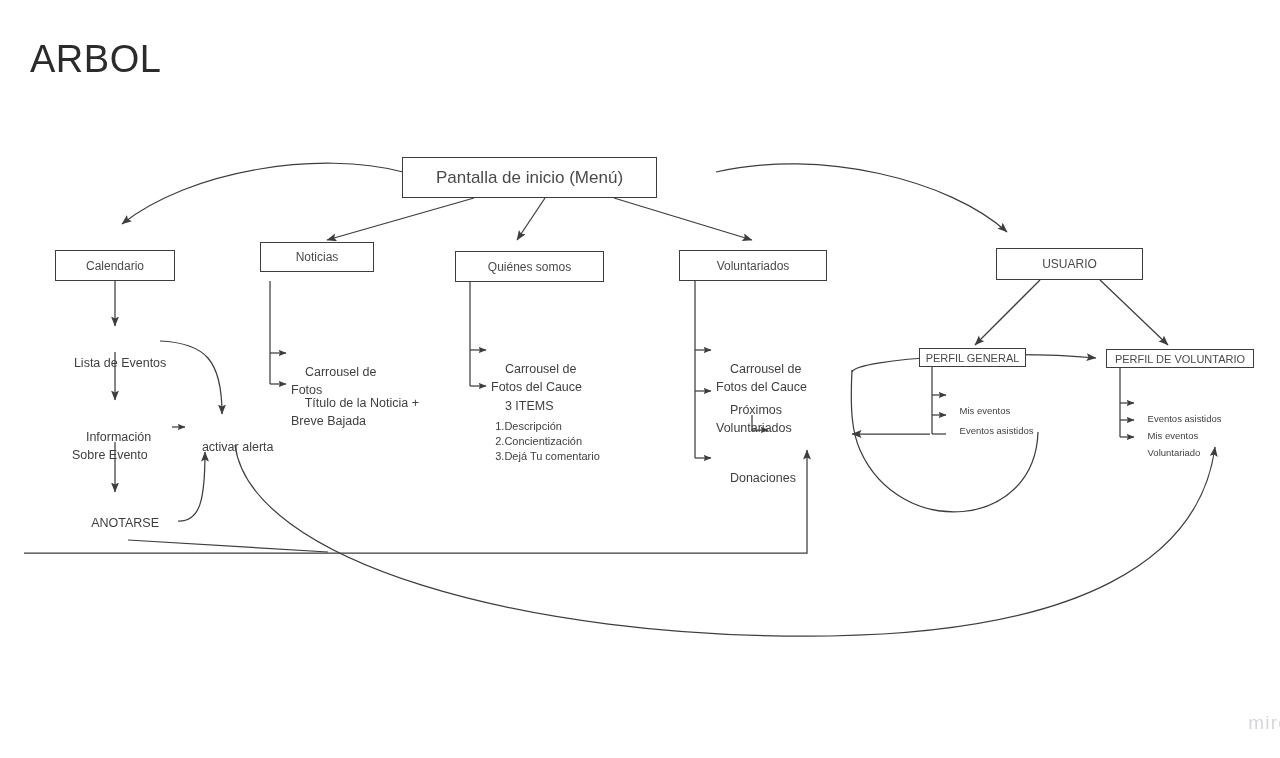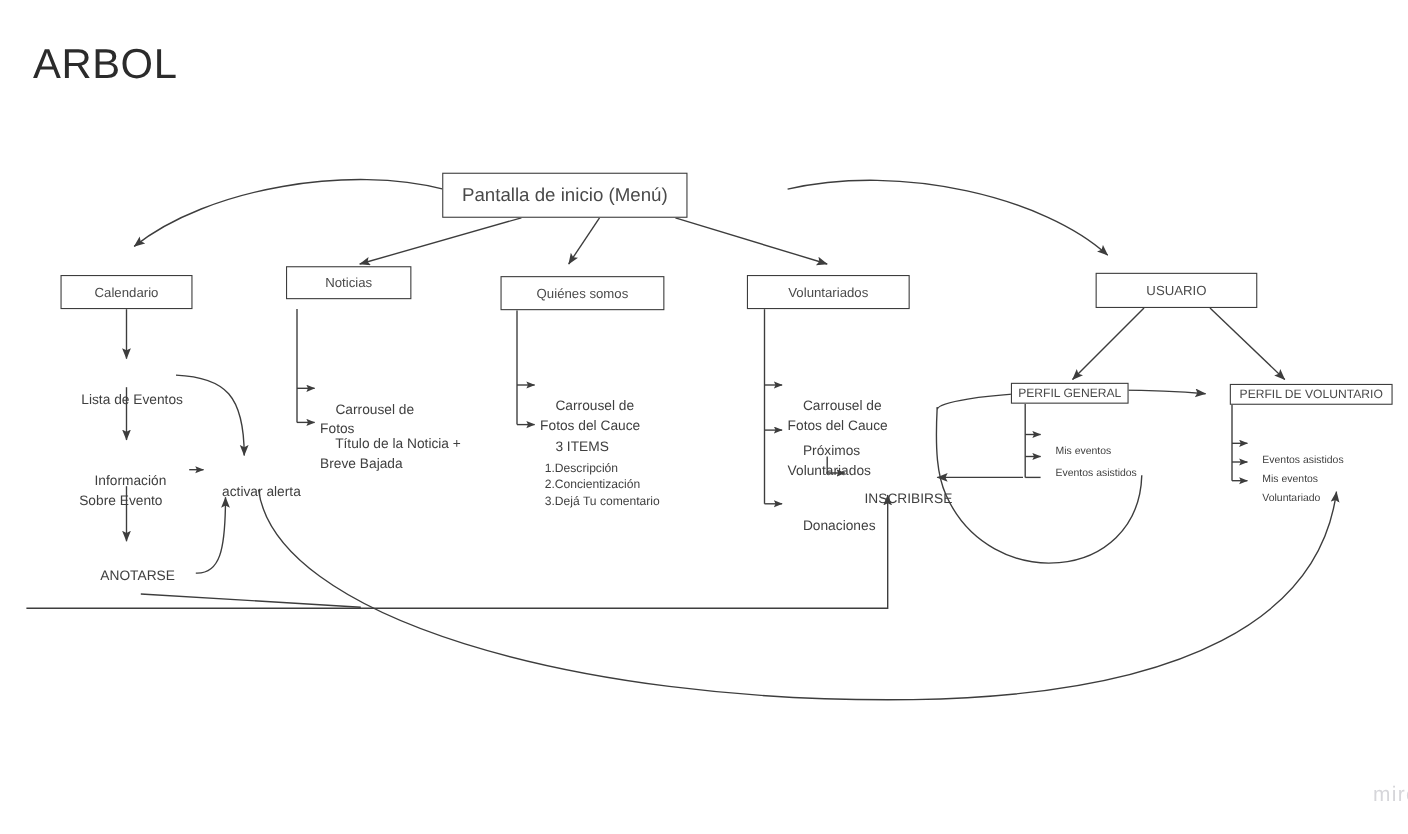--- a/index.html
+++ b/index.html
@@ -156,21 +156,21 @@
       <path d="M24,553 L807,553 L807,450" marker-end="url(#ah)"></path>
 
       <path d="M178,521 C200,522 205,500 205,452" marker-end="url(#ah)"></path>
 
       <path d="M235,445 C250,560 520,640 830,636 C1080,632 1200,560 1215,447" marker-end="url(#ah)"></path>
 
       <path d="M128,540 L328,552"></path>
     </g>
   </svg>
 
-  <div class="node root" style="left:402px; top:157px; width:223px; height:41px;">
+  <div class="node root" style="left:402px; top:157px; width:255px; height:41px;">
     <span>Pantalla de inicio (Menú)</span>
   </div>
 
   <div class="node lvl1" style="left:55px; top:250px; width:120px; height:31px;">
     <span>Calendario</span>
   </div>
   <div class="node lvl1" style="left:260px; top:242px; width:114px; height:30px;">
     <span>Noticias</span>
   </div>
   <div class="node lvl1" style="left:455px; top:251px; width:149px; height:31px;">
@@ -179,21 +179,21 @@
   <div class="node lvl1" style="left:679px; top:250px; width:148px; height:31px;">
     <span>Voluntariados</span>
   </div>
   <div class="node lvl1" style="left:996px; top:248px; width:147px; height:32px;">
     <span>USUARIO</span>
   </div>
 
   <div class="node profile" style="left:919px; top:348px; width:107px; height:19px;">
     <span>PERFIL GENERAL</span>
   </div>
-  <div class="node profile" style="left:1106px; top:349px; width:148px; height:19px;margin-left:12px;">
+  <div class="node profile" style="left:1106px; top:349px; width:148px; height:19px;">
     <span>PERFIL DE VOLUNTARIO</span>
   </div>
 
   <div class="leaf m" style="left:60px; top:336px;">
     <span>Lista de Eventos</span>
   </div>
   <div class="leaf m" style="left:78px; top:496px;">
     <span>ANOTARSE</span>
   </div>
   <div class="leaf m" style="left:72px; top:410px;">
@@ -231,23 +231,20 @@
   </div>
 
   <div class="leaf m" style="left:716px; top:342px;">
     <span>Carrousel de
 Fotos del Cauce</span>
   </div>
   <div class="leaf m" style="left:716px; top:383px;">
     <span>Próximos
 Voluntariados</span>
   </div>
-  <div class="leaf m" style="left:772px; top:426px;">
-    <span>INSCRIBIRSE</span>
-  </div>
   <div class="leaf m" style="left:716px; top:451px;">
     <span>Donaciones</span>
   </div>
 
   <div class="leaf xs" style="left:949px; top:390px;">
     <span>Mis eventos</span>
   </div>
   <div class="leaf xs" style="left:949px; top:410px;">
     <span>Eventos asistidos</span>
   </div>

